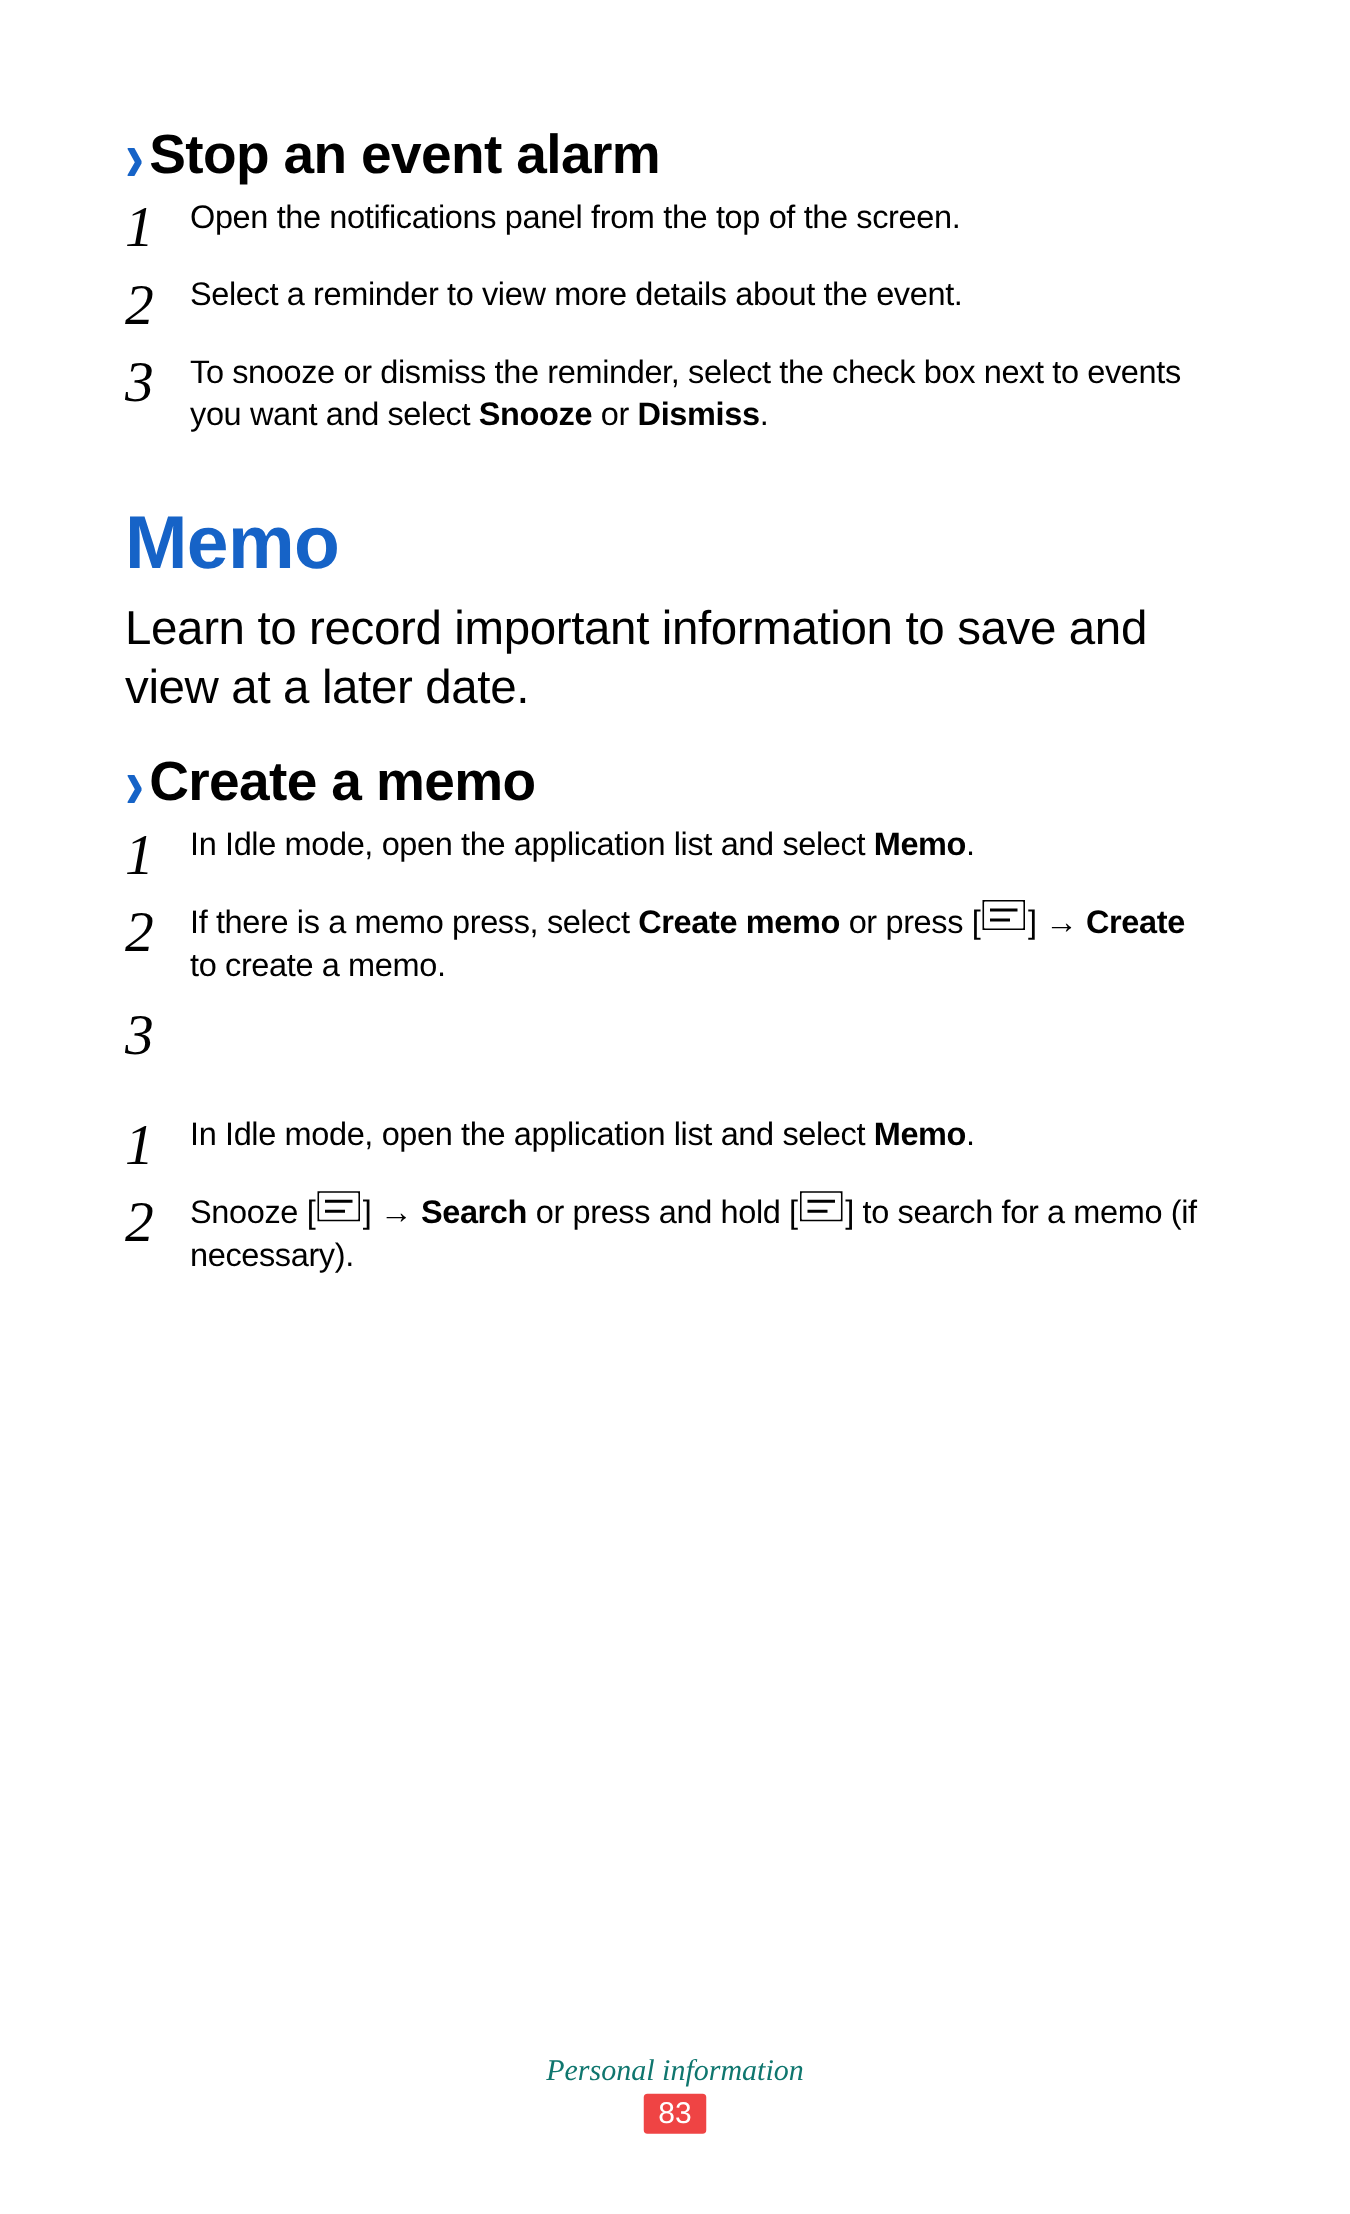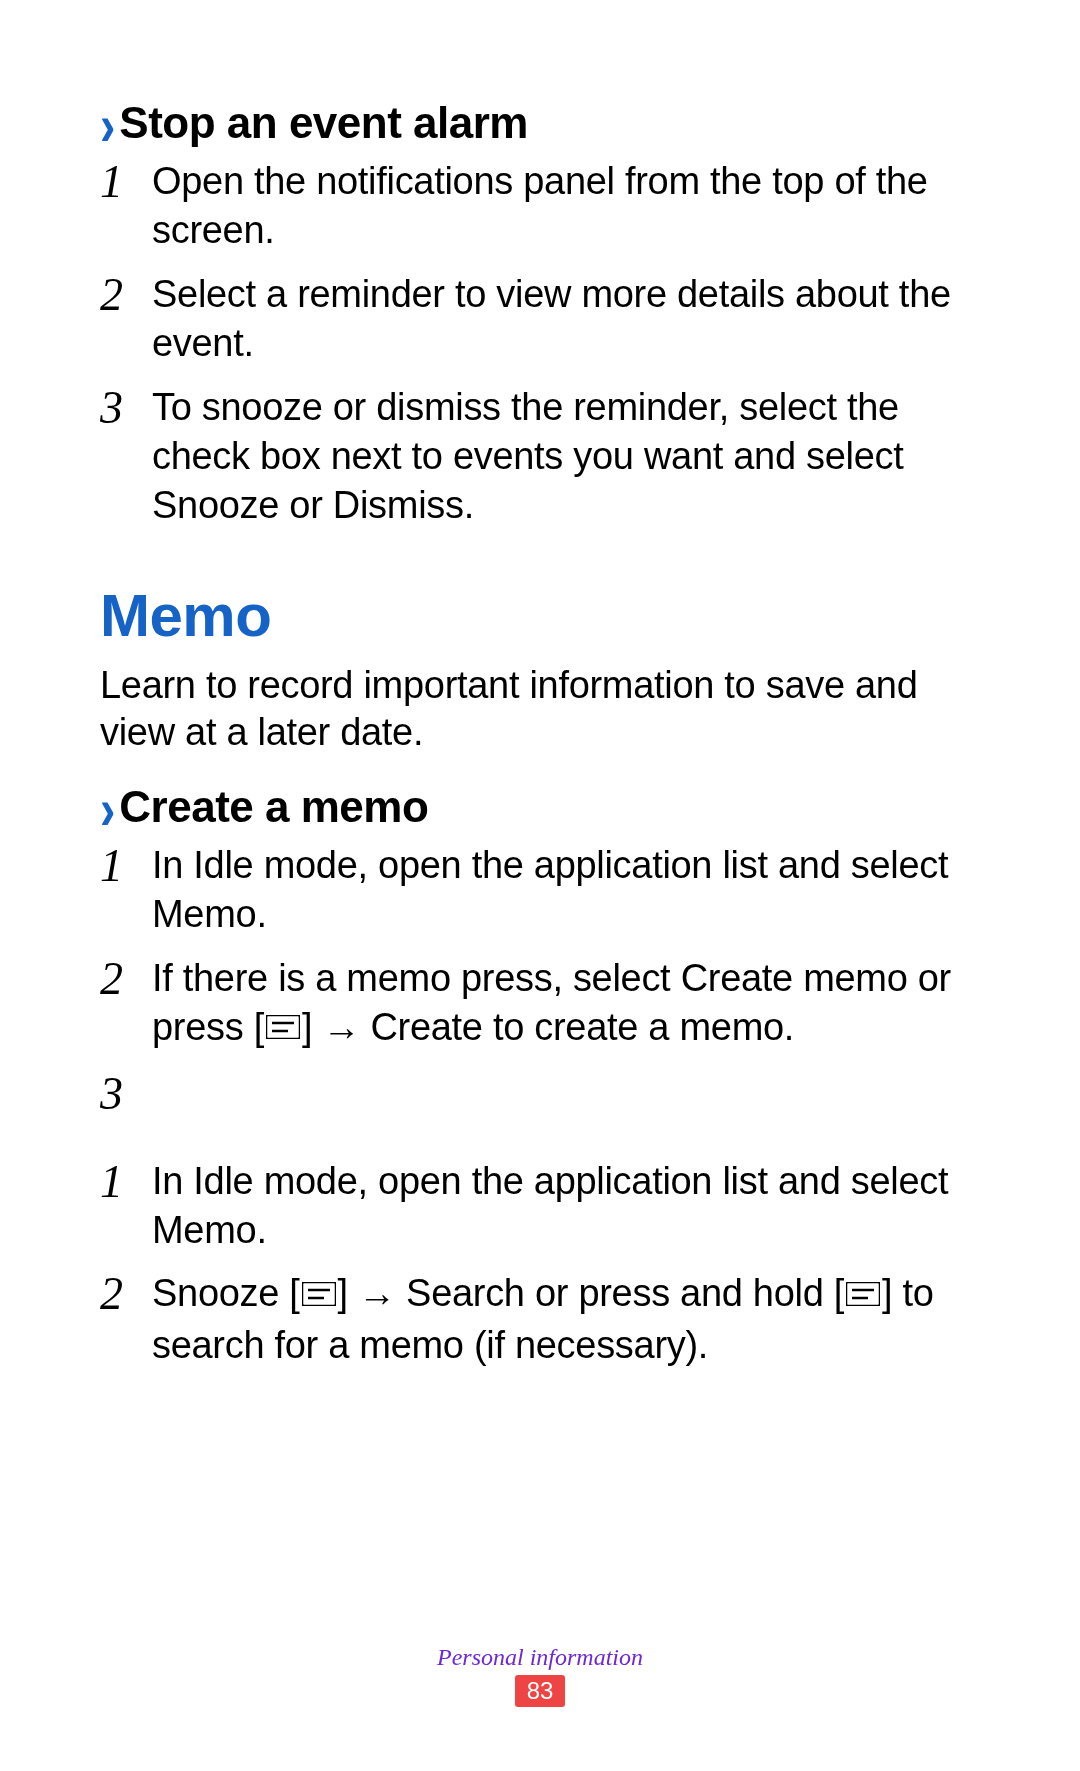--- a/index.html
+++ b/index.html
@@ -59,50 +59,50 @@
     font-size: 46px;
     line-height: 1;
     width: 52px;
     flex-shrink: 0;
     color: #000;
     font-weight: 400;
     text-align: left;
     padding-top: 2px;
   }
   .step-text {
-    font-size: 38px;
+    font-size: 26px;
     line-height: 1.30;
     letter-spacing: -0.3px;
   }
   .section-title {
     color: #1663c7;
     font-weight: 700;
     font-size: 60px;
     margin: 50px 0 12px 0;
     letter-spacing: -0.5px;
   }
-  b { font-weight: 400; }
+  b { font-weight: 700; }
   .menu-icon {
     display: inline-block;
     vertical-align: middle;
     margin: 0 2px;
     transform: translateY(-3px);
   }
   .footer {
     position: absolute;
     bottom: 64px;
     left: 0;
     width: 1080px;
     text-align: center;
   }
   .footer-label {
     font-style: italic;
     font-family: Georgia, "Times New Roman", serif;
     font-size: 24px;
-    color: #6d28d9;
+    color: #0f766e;
     margin-bottom: 4px;
   }
   .page-badge {
     display: inline-block;
     background: #ef4444;
     color: #fff;
     font-size: 24px;
     font-weight: 400;
     padding: 2px 12px;
     border-radius: 3px;

